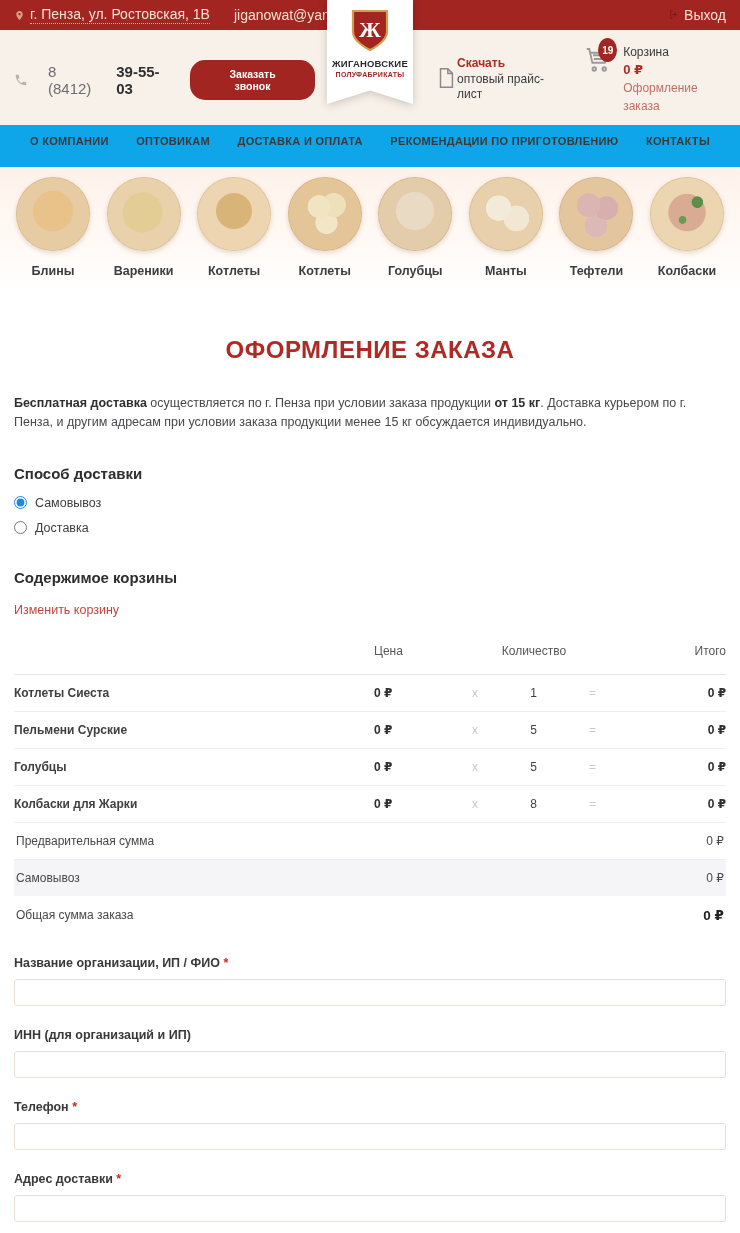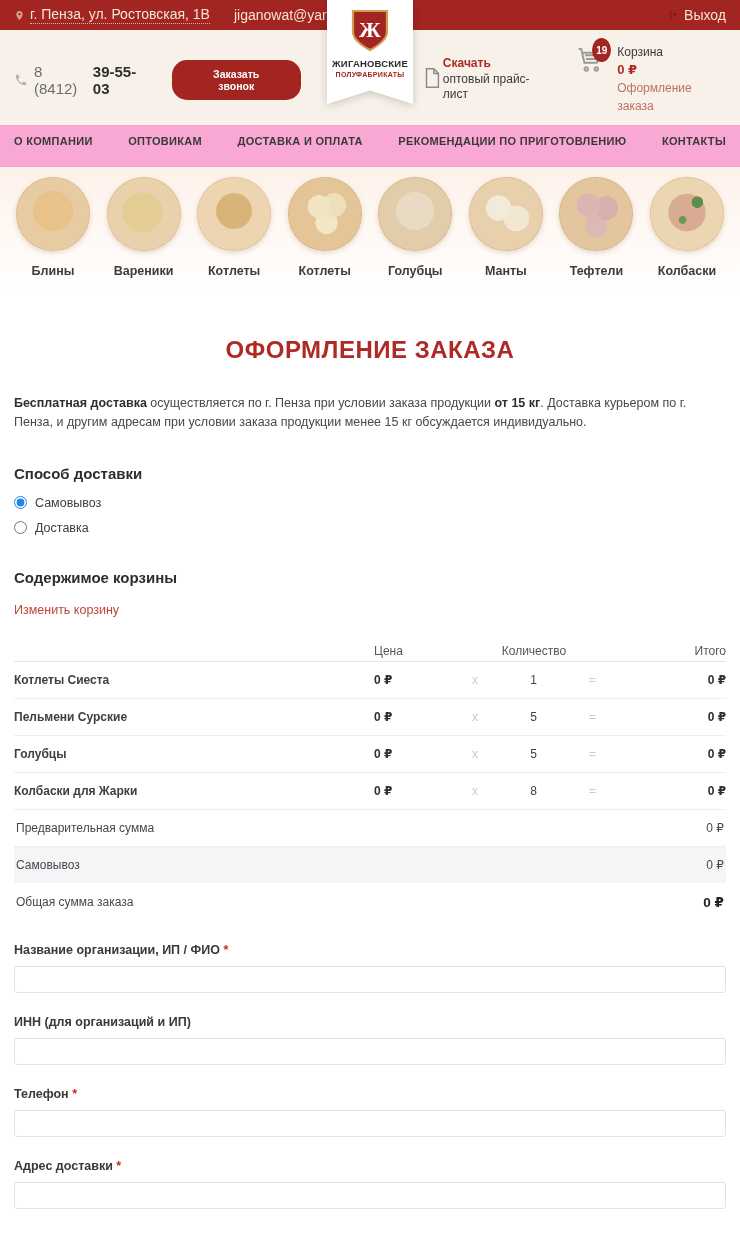--- a/index.html
+++ b/index.html
@@ -31,21 +31,21 @@
   .topbar-icon svg { width: 11px; height: 11px; fill: #d89f7e; display: block; }
   .logout { display: flex; align-items: center; gap: 5px; color: #f3e4d4; cursor: pointer; }
   .logout svg { width: 11px; height: 11px; fill: #7e1613; }
 
   .header {
     background: #f8f1e9;
     padding: 14px 14px 10px;
     display: flex;
     align-items: center;
   }
-  .phone-block { display: flex; align-items: center; gap: 6px; font-size: 15px; color: #6d6d6f; }
+  .phone-block { display: flex; align-items: center; gap: 20px; font-size: 15px; color: #6d6d6f; }
   .phone-block b { color: #2e2e30; }
   .phone-icon svg { width: 14px; height: 14px; fill: #b9b3ab; display: block; }
   .call-btn {
     margin-left: 22px;
     background: #a32521;
     color: #fff;
     font-family: inherit;
     font-size: 10.5px;
     font-weight: bold;
     border: none;
@@ -70,24 +70,24 @@
     font-size: 10px; font-weight: bold;
     width: 19px; height: 24px; border-radius: 50%;
     display: flex; align-items: center; justify-content: center;
   }
   .cart-text { font-size: 12px; line-height: 1.45; }
   .cart-label { color: #3a3a3c; }
   .cart-total { color: #b02a25; font-weight: bold; font-size: 13px; }
   .cart-checkout { color: #bf6f64; cursor: pointer; }
 
   .nav {
-    background: #f9a8d4;
+    background: #0ea5e9;
     display: flex;
     justify-content: space-between;
-    padding: 10px 14px 20px;
+    padding: 10px 30px 20px;
   }
   .nav-item {
     font-size: 11px; font-weight: bold; letter-spacing: .3px;
     color: #39393b; cursor: pointer;
   }
 
   
   .ribbon-wrap {
     position: absolute; left: 50%; top: 0;
     transform: translateX(-50%);
@@ -149,21 +149,21 @@
 
   .cart-table { margin-bottom: 4px; }
   .cart-row {
     display: grid;
     grid-template-columns: 1fr 80px 160px 112px;
     align-items: center;
     padding: 11px 0;
     font-size: 12px;
     border-bottom: 1px solid #f0eeec;
   }
-  .cart-row.header-row { color: #57575b; border-bottom: 1px solid #e7e5e3; padding-bottom: 3px; }
+  .cart-row.header-row { color: #57575b; border-bottom: 1px solid #e7e5e3; padding-bottom: 16px; }
   .col-qty-group { display: flex; align-items: center; justify-content: space-between; padding: 0 18px; }
   .col-qty-head { text-align: center; }
   .col-total { text-align: right; }
   .sign { color: #c9c9cc; }
   .item-name { color: #404040; font-weight: bold; }
   .money { font-weight: bold; color: #2f2f31; }
 
   .summary-row {
     display: flex; justify-content: space-between; align-items: center;
     font-size: 12px; color: #48484c;

